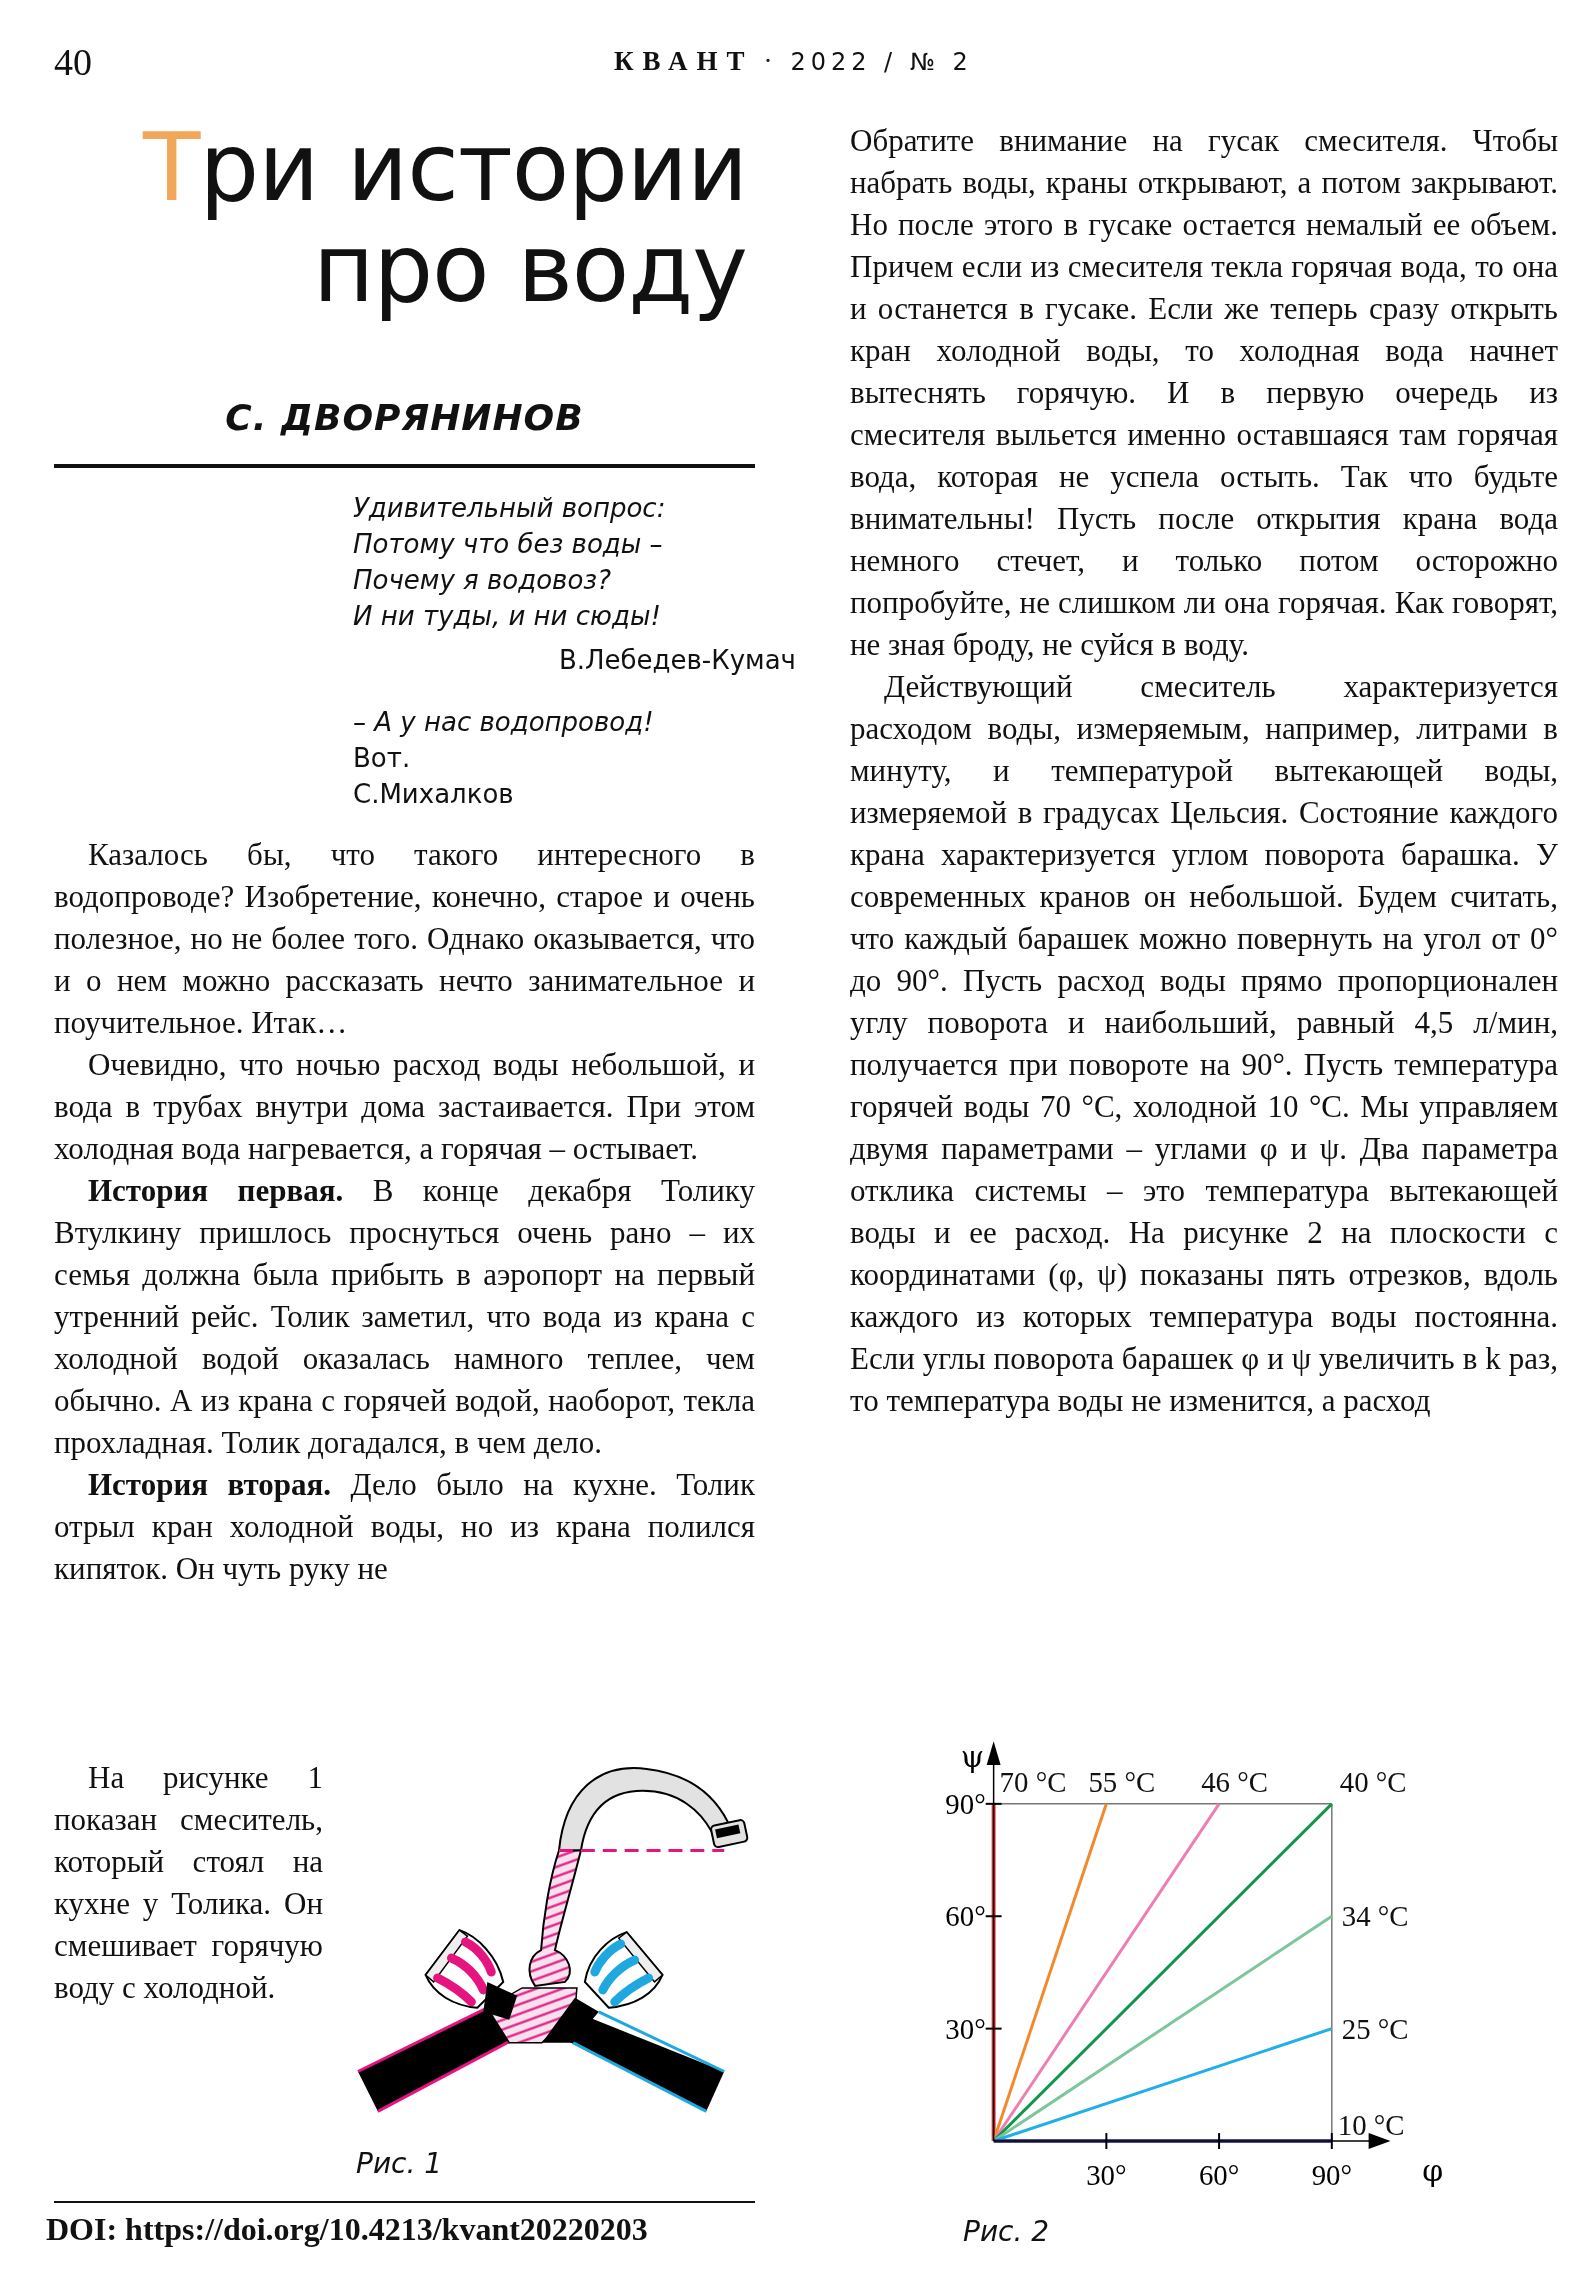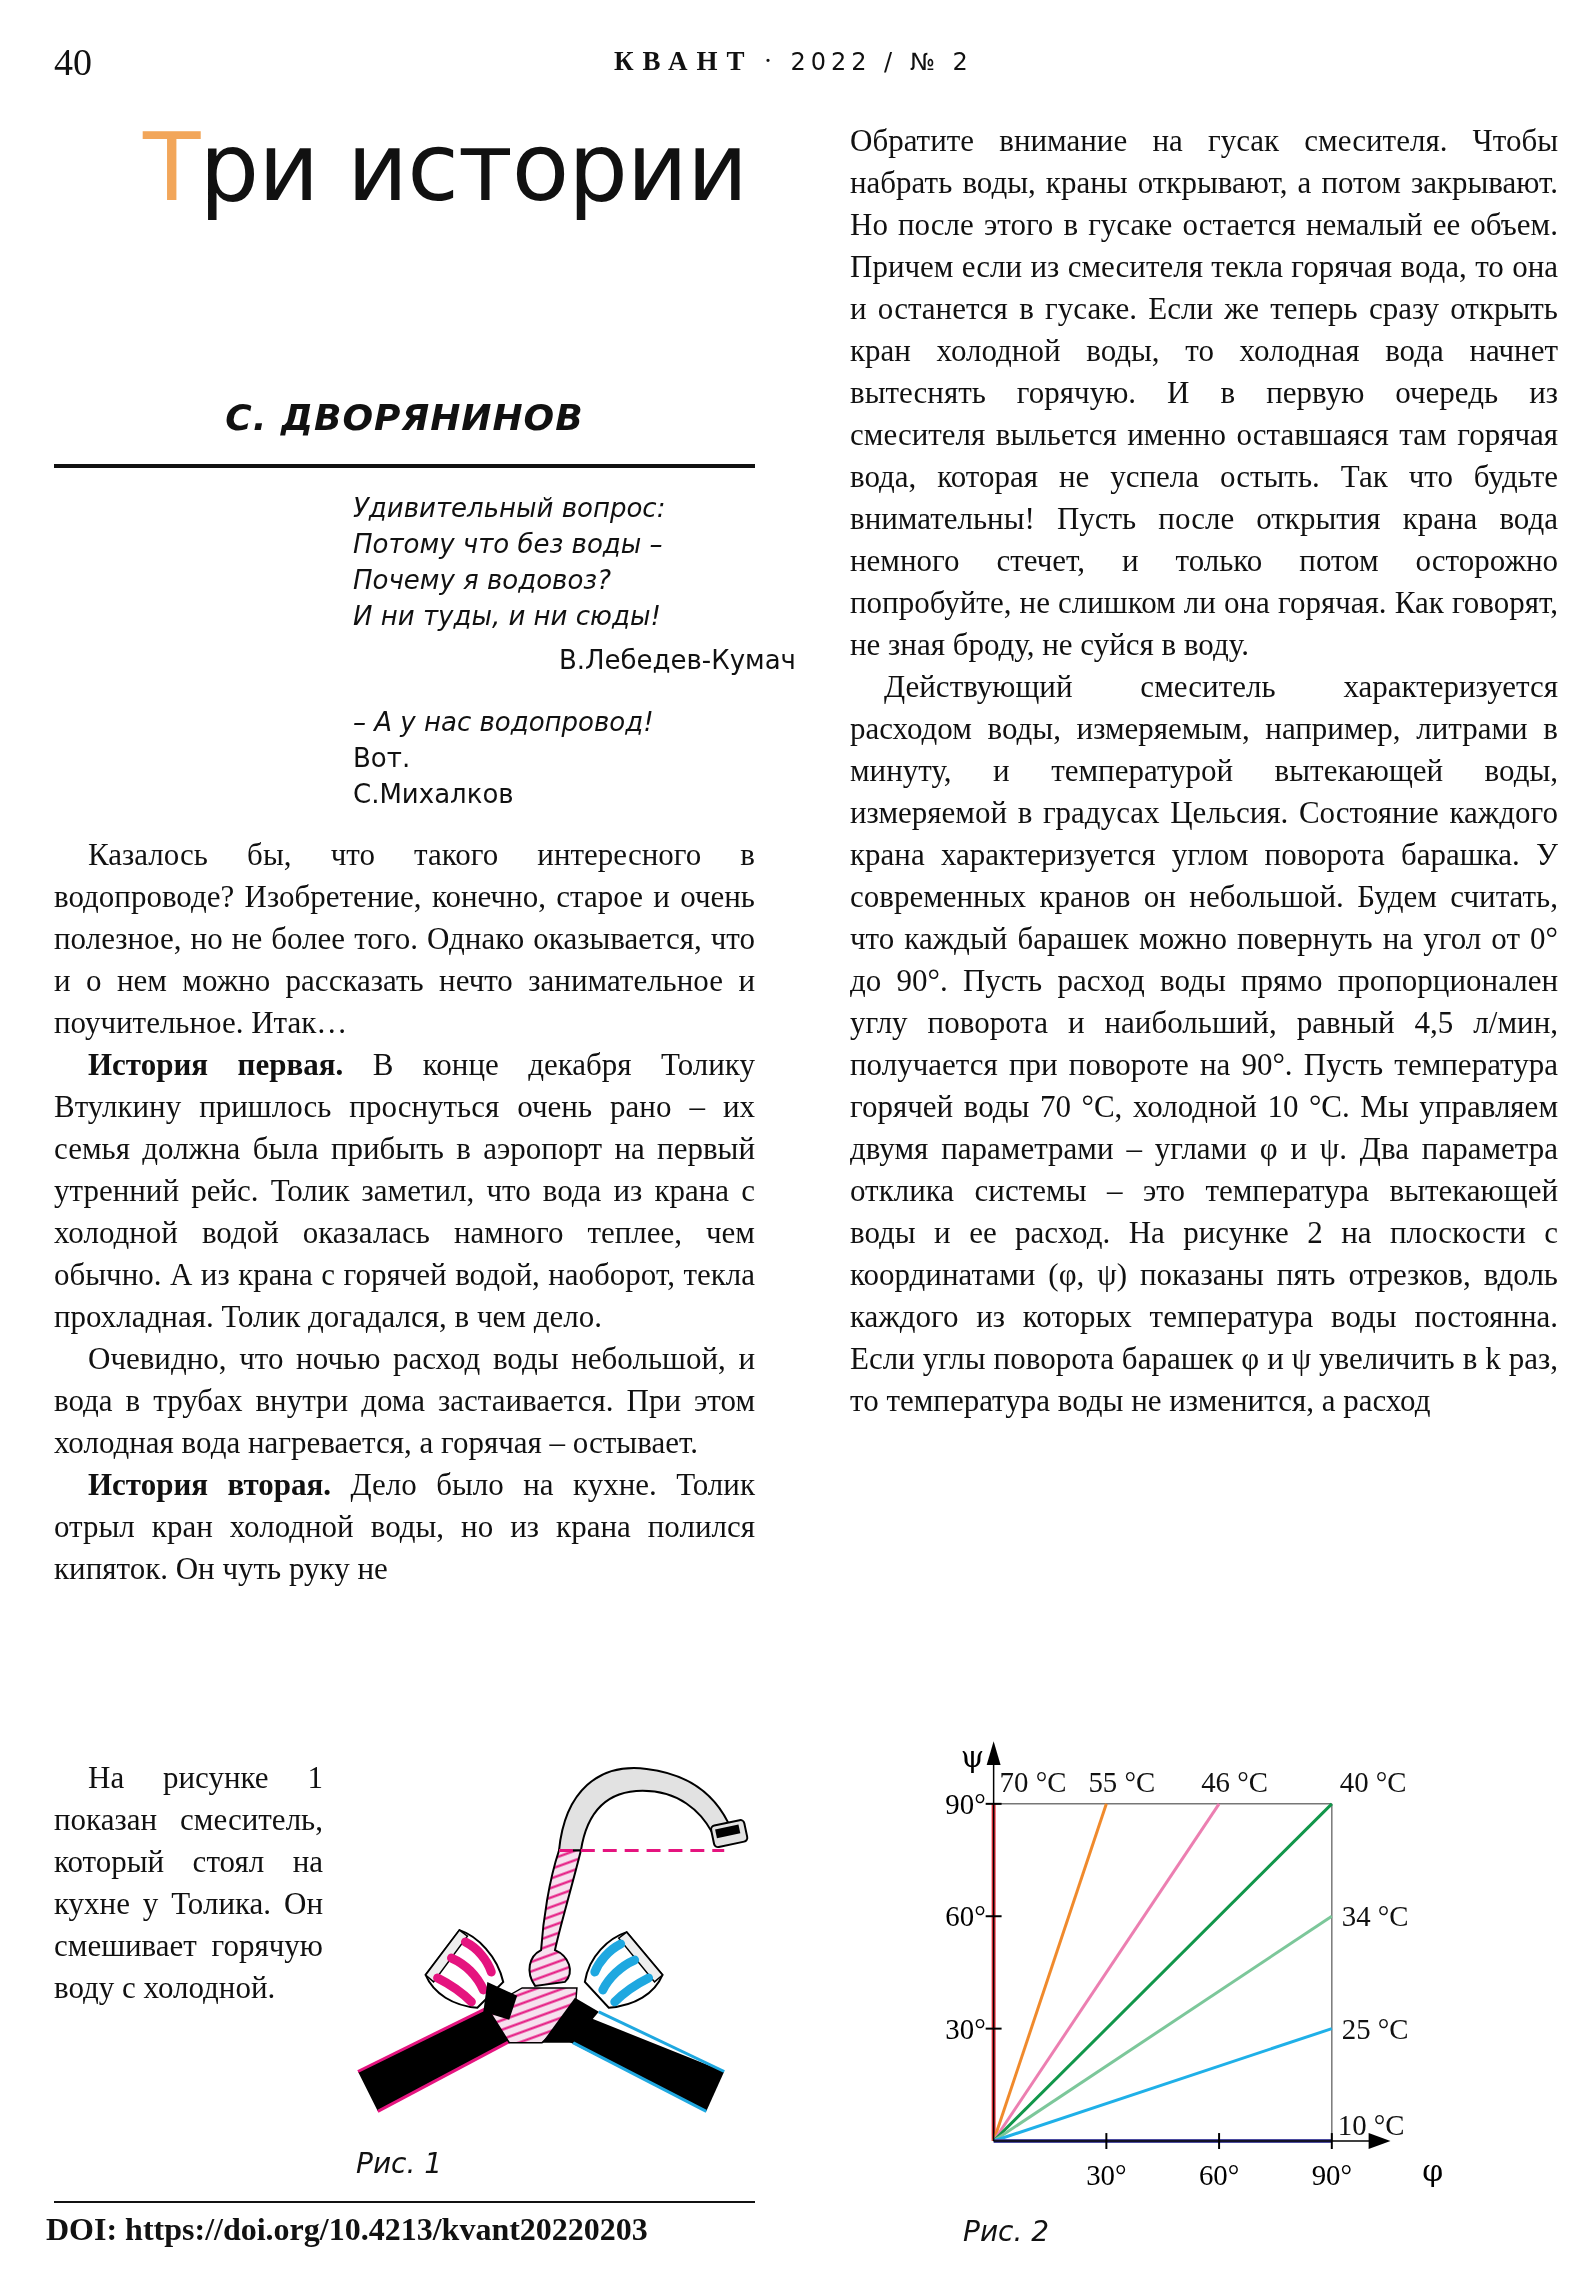--- a/index.html
+++ b/index.html
@@ -47,20 +47,21 @@
 </head>
 <body>
 
 <div id="page-number" class="abs serif">40</div>
 <div id="running-head" class="abs serif">
   <span class="mag">КВАНТ</span><span class="dot">·</span><span class="issue">2022 / № 2</span>
 </div>
 
 <div id="title" class="abs">
   <span class="first">Т</span><span>ри истории</span><br>
+  <span>про воду</span>
 </div>
 
 <div id="author" class="abs">С. ДВОРЯНИНОВ</div>
 <div id="author-rule" class="abs"></div>
 
 <div id="epigraph1" class="abs epi">
   <div class="verse">Удивительный вопрос:</div>
   <div class="verse">Потому что без воды –</div>
   <div class="verse">Почему я водовоз?</div>
   <div class="verse">И ни туды, и ни сюды!</div>
@@ -68,22 +69,22 @@
 </div>
 
 <div id="epigraph2" class="abs epi">
   <div class="verse">– А у нас водопровод!</div>
   <div>Вот.</div>
   <div class="attr">С.Михалков</div>
 </div>
 
 <div id="left-col" class="abs col">
   <p>Казалось бы, что такого интересного в водопроводе? Изобретение, конечно, старое и очень полезное, но не более того. Однако оказывается, что и о нем можно рассказать нечто занимательное и поучительное. Итак…</p>
+  <p>Очевидно, что ночью расход воды небольшой, и вода в трубах внутри дома застаивается. При этом холодная вода нагревается, а горячая – остывает.</p>
   <p><b>История первая.</b><span> В конце декабря Толику Втулкину пришлось проснуться очень рано – их семья должна была прибыть в аэропорт на первый утренний рейс. Толик заметил, что вода из крана с холодной водой оказалась намного теплее, чем обычно. А из крана с горячей водой, наоборот, текла прохладная. Толик догадался, в чем дело.</span></p>
-  <p>Очевидно, что ночью расход воды небольшой, и вода в трубах внутри дома застаивается. При этом холодная вода нагревается, а горячая – остывает.</p>
   <p><b>История вторая.</b><span> Дело было на кухне. Толик отрыл кран холодной воды, но из крана полился кипяток. Он чуть руку не</span></p>
 </div>
 
 <div id="left-col-narrow" class="abs col">
   <p>На рисунке 1 показан смеситель, который стоял на кухне у Толика. Он смешивает горячую воду с холодной.</p>
 </div>
 
 <svg id="fig1" class="abs" viewBox="0 0 440 430">
   <defs>
     <pattern id="hatch" patternUnits="userSpaceOnUse" width="9" height="9" patternTransform="rotate(-20)">

